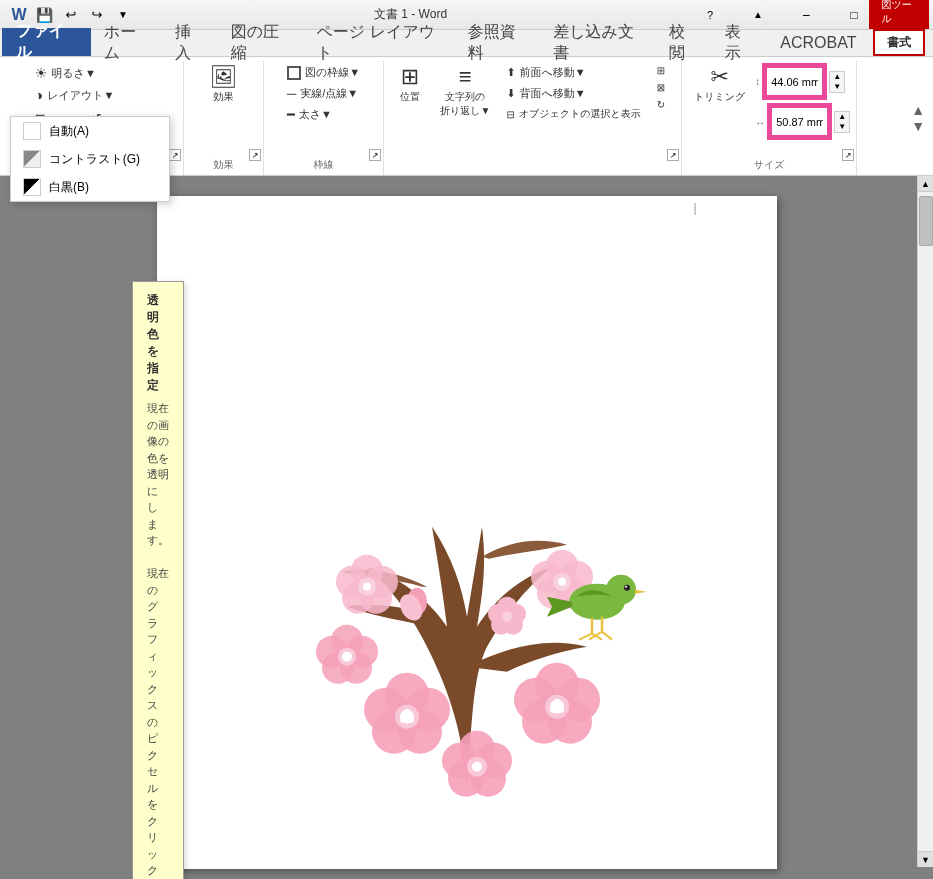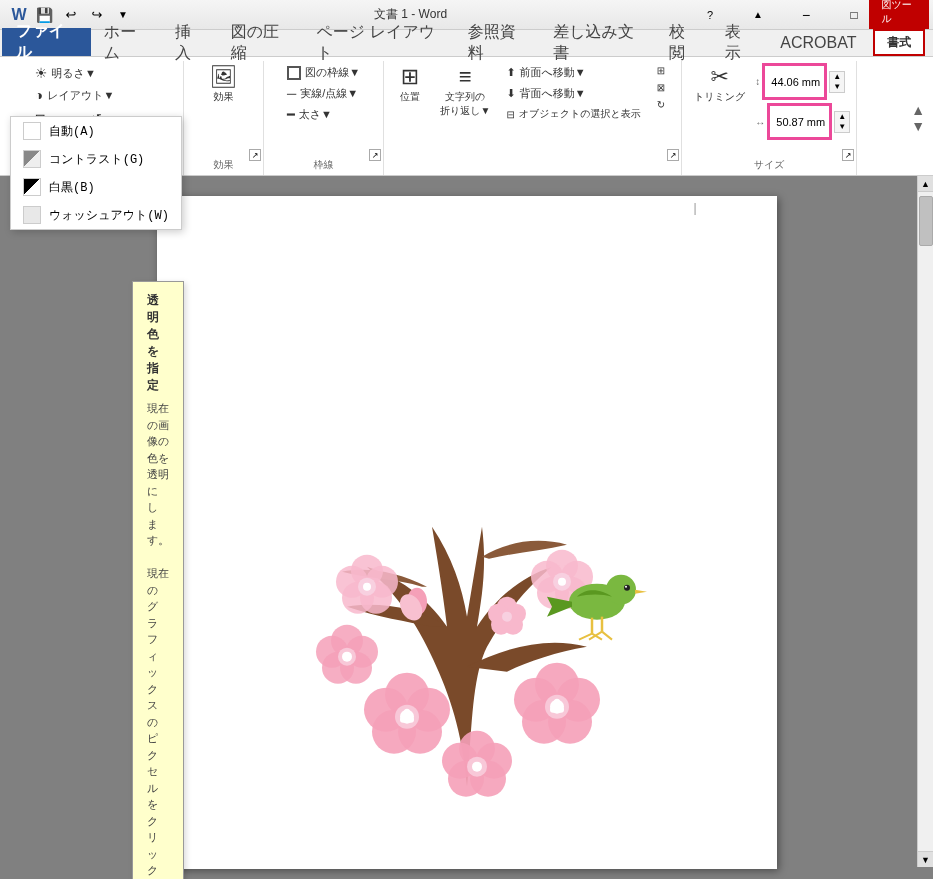--- a/index.html
+++ b/index.html
@@ -165,21 +165,21 @@
     }
     .size-input-row {
       display: flex;
       align-items: center;
       gap: 2px;
       font-size: 11px;
     }
     .size-input {
       width: 65px;
       height: 37px;
-      border: 3px solid #ec4899;
+      border: 5px solid #ec4899;
       font-size: 11px;
       padding: 13px 4px;
       text-align: right;
     }
     .spin-btn {
       display: flex;
       flex-direction: column;
       border: 1px solid #ccc;
     }
     .spin-up, .spin-down {
@@ -206,21 +206,20 @@
       min-width: 160px;
     }
     .dropdown-item {
       display: flex;
       align-items: center;
       padding: 5px 12px;
       font-size: 12px;
       cursor: pointer;
       gap: 8px;
       white-space: nowrap;
-      font-family: Liberation Mono, monospace;
     }
     .dropdown-item.highlighted { background: #dde8f0; }
     .dropdown-item-icon { width: 18px; height: 18px; display: flex; align-items: center; justify-content: center; font-size: 13px; }
 
     
     .tooltip-box {
       position: absolute;
       top: 220px;
       left: 128px;
       background: #ffffcc;
@@ -365,24 +364,20 @@
           <span>自動(A)</span>
         </div>
         <div class="dropdown-item">
           <span class="dropdown-item-icon" style="background: linear-gradient(135deg, #888 50%, #eee 50%); border:1px solid #ccc;"></span>
           <span>コントラスト(G)</span>
         </div>
         <div class="dropdown-item">
           <span class="dropdown-item-icon" style="background: linear-gradient(135deg, black 50%, white 50%); border:1px solid #ccc;"></span>
           <span>白黒(B)</span>
         </div>
-        <div class="dropdown-item">
-          <span class="dropdown-item-icon" style="background: #e8e8e8; border:1px solid #ccc;"></span>
-          <span>ウォッシュアウト(W)</span>
-        </div>
       </div>
 
       <div class="tooltip-box">
         <div class="tooltip-title">透明色を指定</div>
         <div class="tooltip-body">
           <span>現在の画像の色を透明にします。</span><br><br>
           <span>現在のグラフィックスのピクセルをクリックすると、それと同じ色のピクセルがすべて透明になります。</span>
         </div>
       </div>
     </div>

